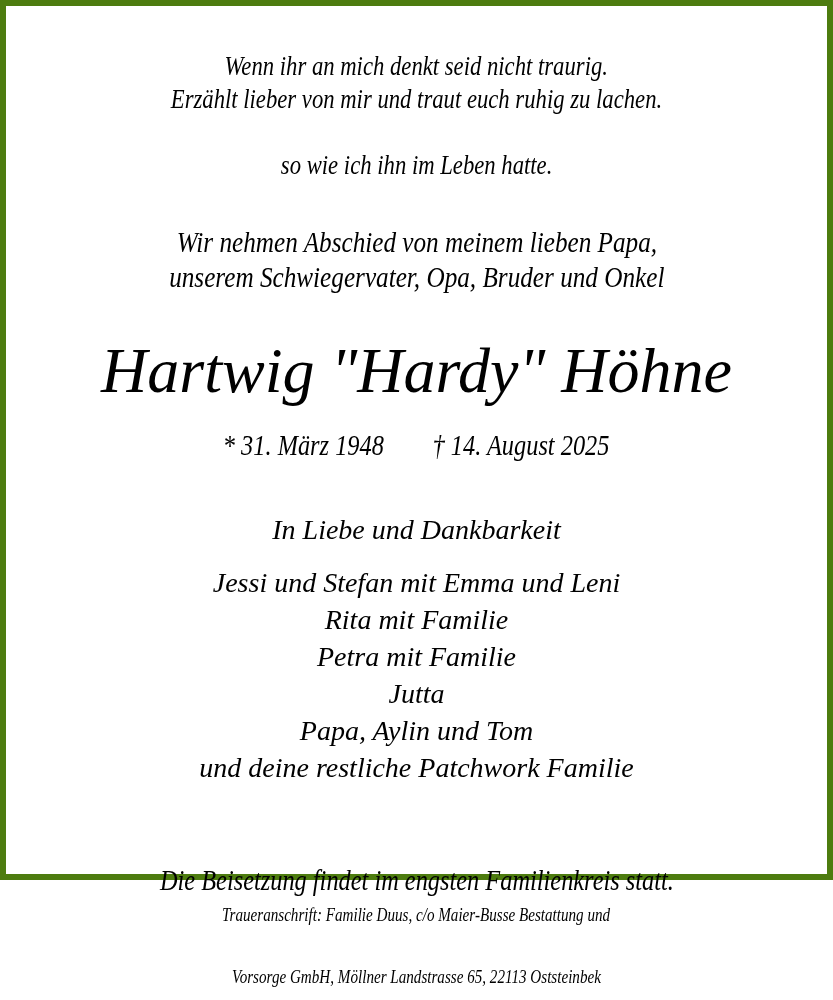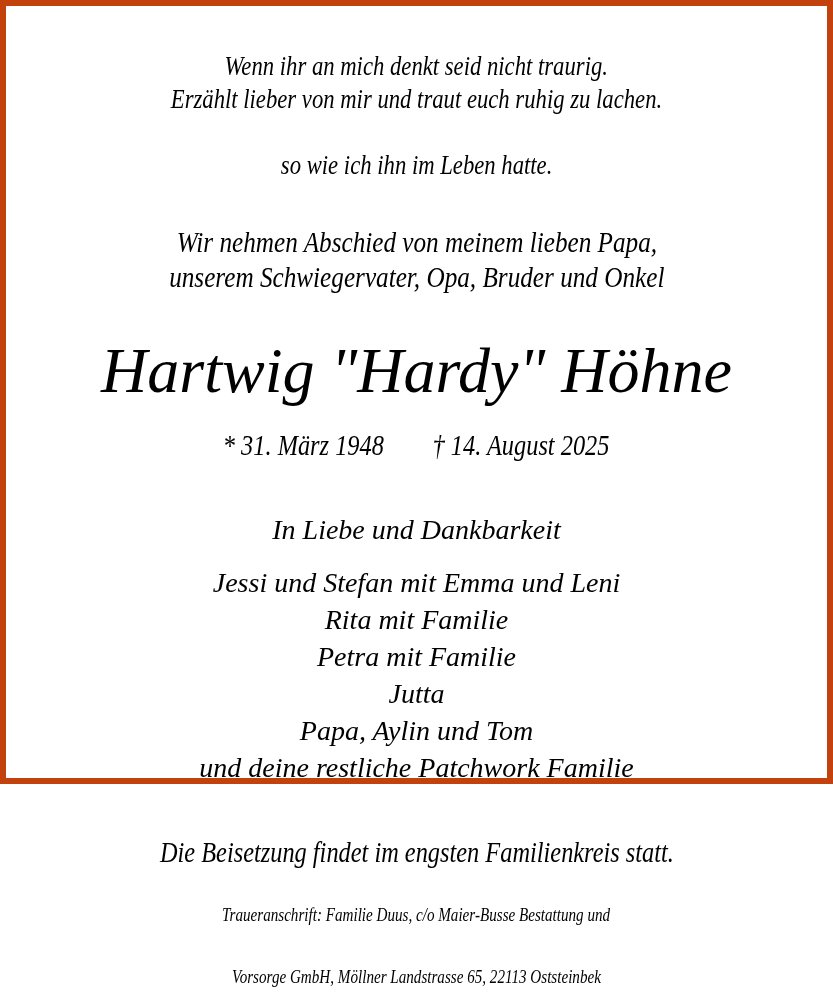--- a/index.html
+++ b/index.html
@@ -8,23 +8,23 @@
       background: #ffffff;
     }
     body {
       width: 833px;
       height: 1000px;
       overflow: hidden;
     }
     .frame {
       position: relative;
       width: 833px;
-      height: 784px;
+      height: 880px;
       box-sizing: border-box;
-      border: 6px solid #c2410c;
+      border: 6px solid #4d7c0f;
       background: #ffffff;
       font-family: "Liberation Serif", "DejaVu Serif", serif;
       font-style: italic;
       color: #000000;
     }
     .line {
       position: absolute;
       left: 0;
       right: 0;
       text-align: center;
@@ -56,20 +56,21 @@
       width: 58px;
     }
     .dedication {
       font-size: 28px;
     }
     .mourner {
       font-size: 28px;
     }
     .funeral {
       font-size: 29px;
+      margin-top: 28px;
     }
     .address {
       font-size: 18px;
     }
   </style>
 </head>
 <body>
 
 <div class="frame">
 

